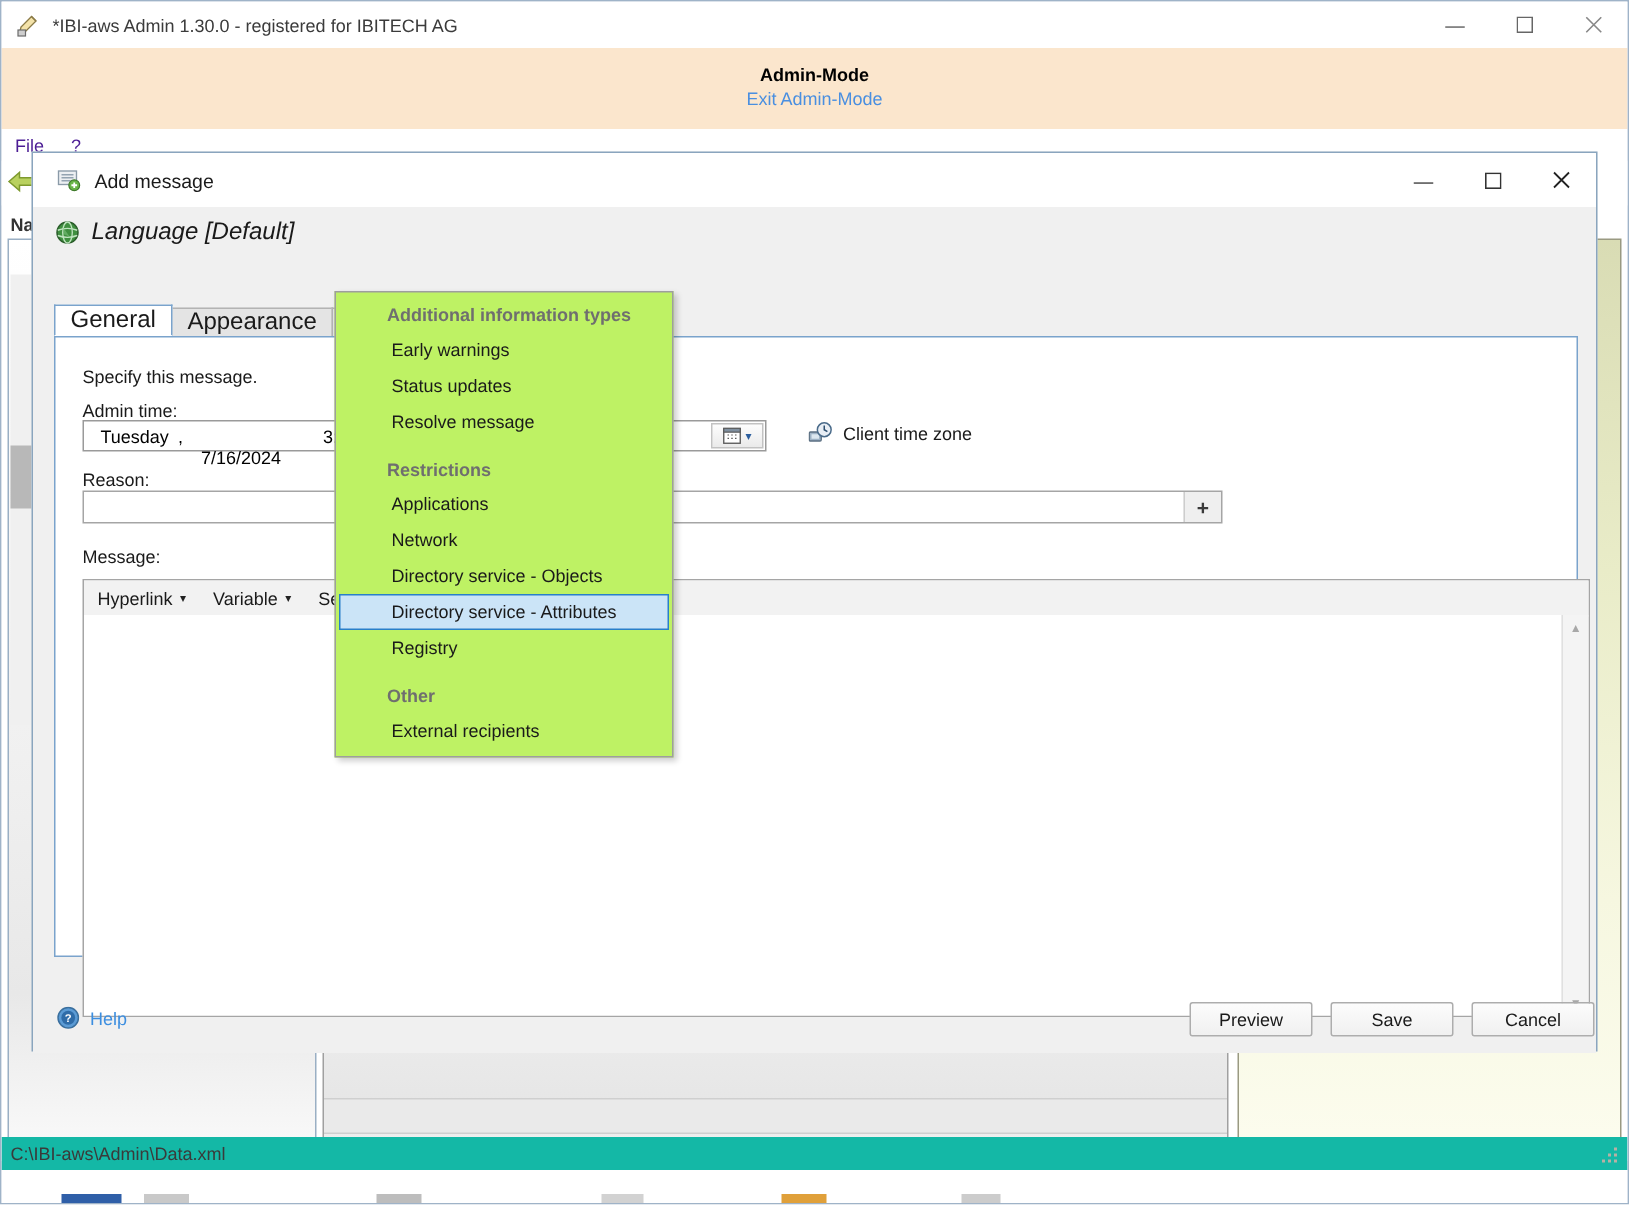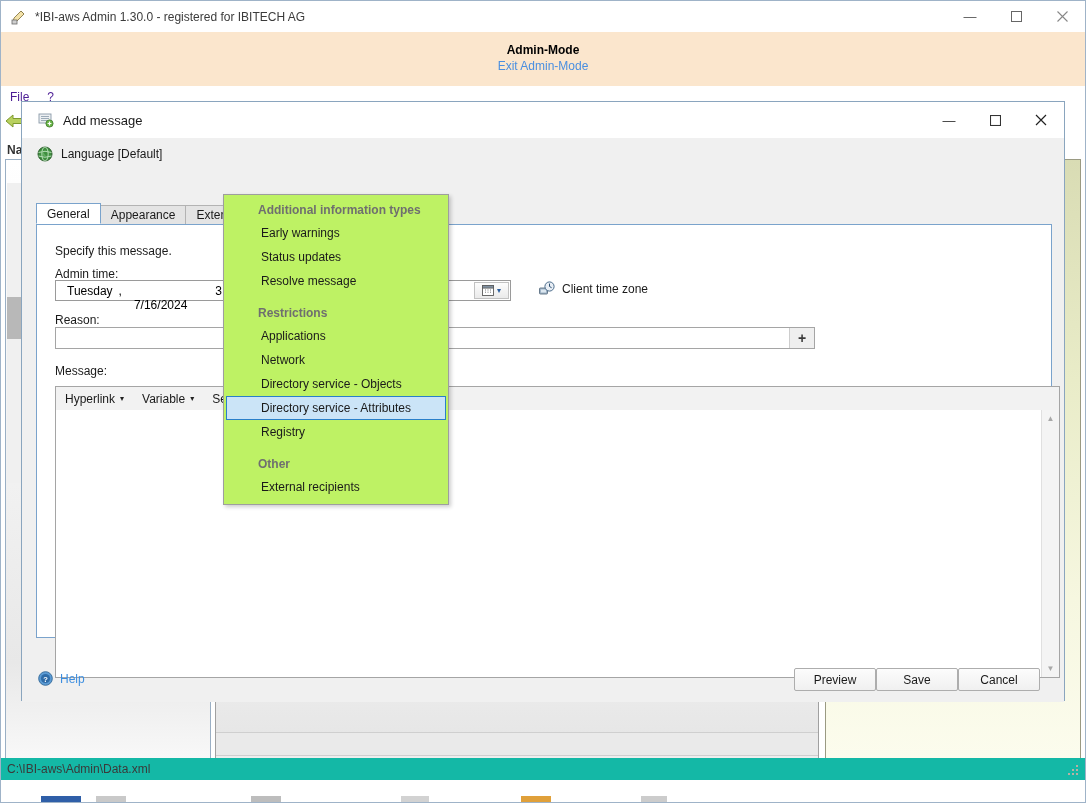--- a/index.html
+++ b/index.html
@@ -175,31 +175,31 @@
   .dlgBody {
     position: absolute; left: 0; top: 36px; width: 100%; height: 564px;
     background: #f0f0f0;
   }
 
   .langRow {
     position: absolute; left: 15px; top: 8px;
     display: flex; align-items: center;
   }
   .globeIcon { width: 16px; height: 16px; margin-right: 8px; position: relative; flex:none; }
-  .langLabel { font-size: 12px; color: #1a1a1a; }
+  .langLabel { font-size: 16px; color: #1a1a1a; font-style: italic; }
 
   
   .tabStrip {
     position: absolute; left: 14px; top: 65px; width: 1016px; height: 21px;
     display: flex; align-items: flex-end;
   }
   .tab {
     height: 19px; padding: 0 10px;
     display: flex; align-items: center;
-    font-size: 12px; color: #1a1a1a;
+    font-size: 16px; color: #1a1a1a;
     background: #e4e4e4;
     border: 1px solid #b3b3b3;
     border-bottom: none;
     margin-right: -1px;
     box-sizing: border-box;
   }
   .tab.active {
     background: #ffffff; height: 21px;
     border-color: #7aa3cc; border-bottom: 1px solid #ffffff;
     position: relative; z-index: 3;
@@ -294,22 +294,22 @@
   }
 
   .helpRow {
     position: absolute; left: 16px; top: 533px;
     display: flex; align-items: center; cursor: pointer;
   }
   .helpIcon { width: 15px; height: 15px; margin-right: 7px; position: relative; flex:none; }
   .helpTxt { font-size: 12px; color: #3c8ee0; }
 
   .btnRow {
-    position: absolute; right: 24px; top: 530px;
-    display: flex; 
+    position: absolute; right: 1px; top: 530px;
+    display: flex; gap: 12px;
   }
   .dlgBtn {
     width: 82px; height: 23px;
     background: linear-gradient(to bottom,#fcfcfc,#f0f0f0);
     border: 1px solid #adadad; border-radius: 2px;
     font-size: 12px; color: #1a1a1a;
     display: flex; align-items: center; justify-content: center;
     box-sizing: border-box; cursor: pointer;
   }
 

